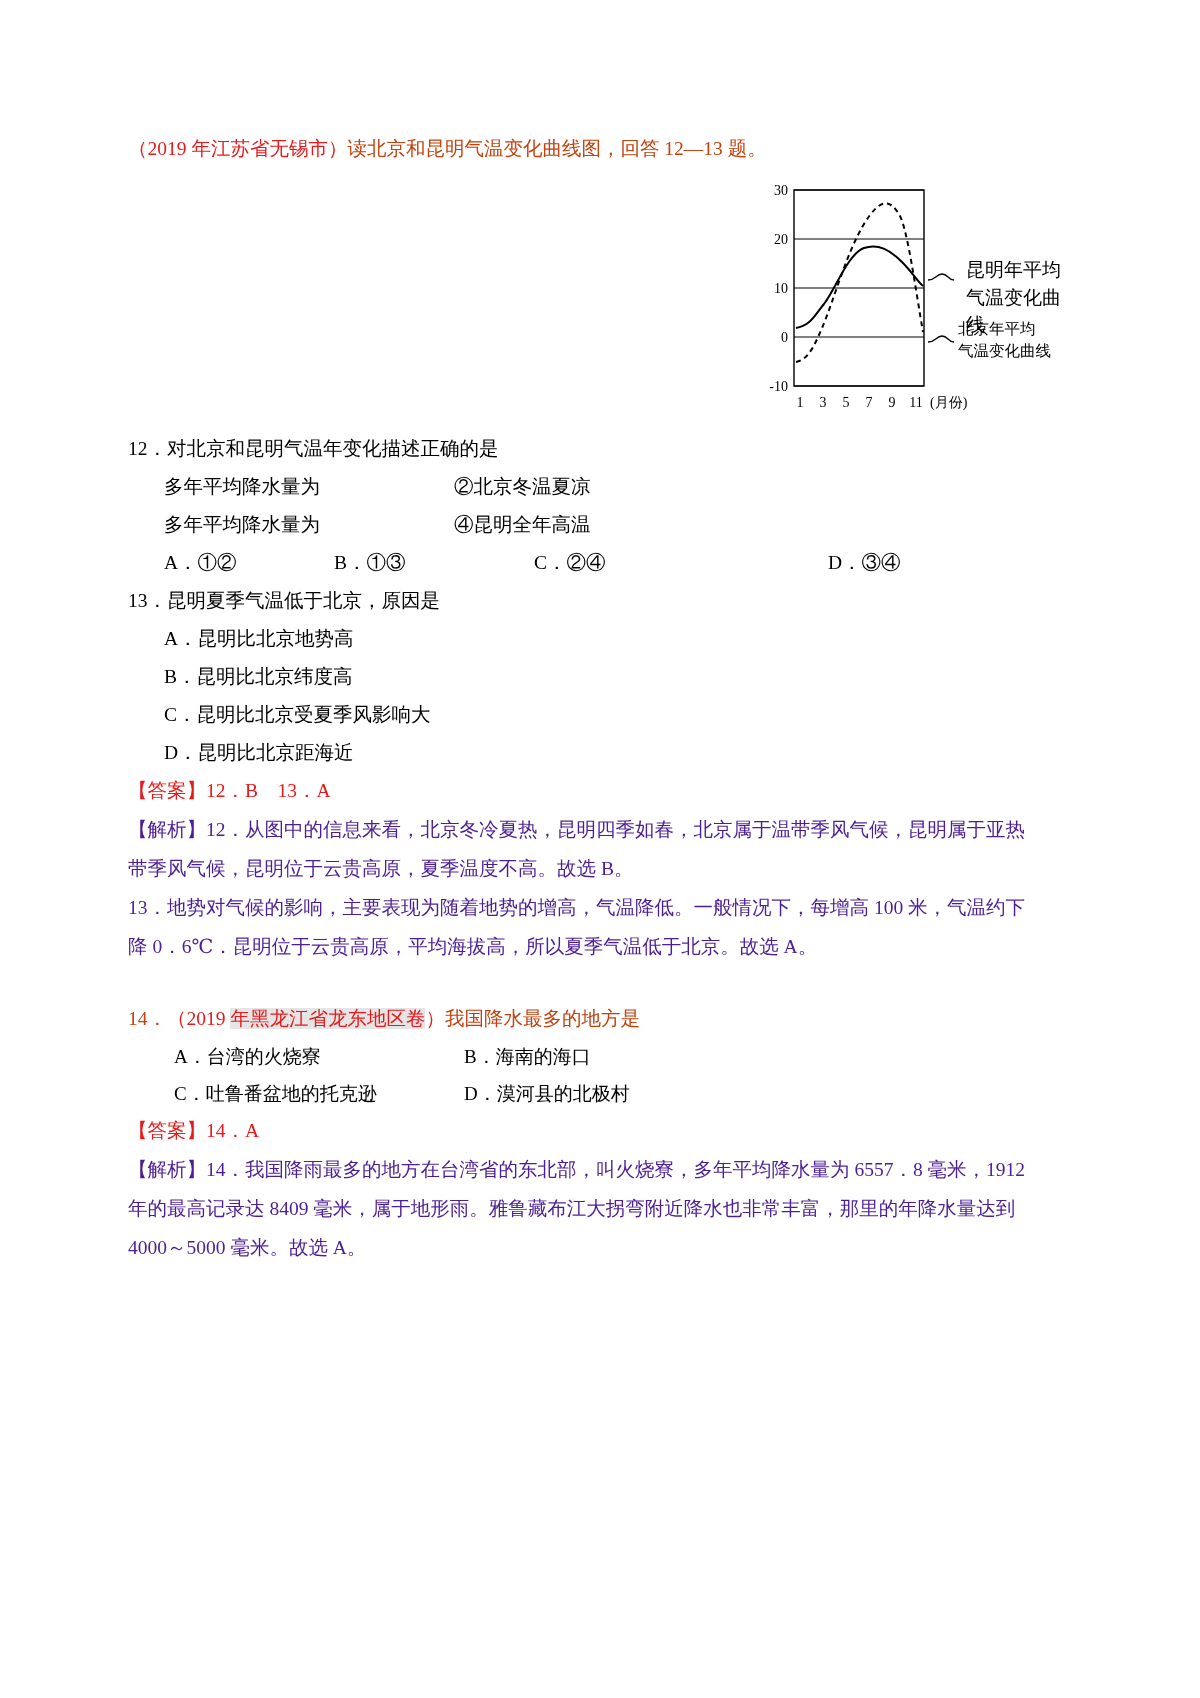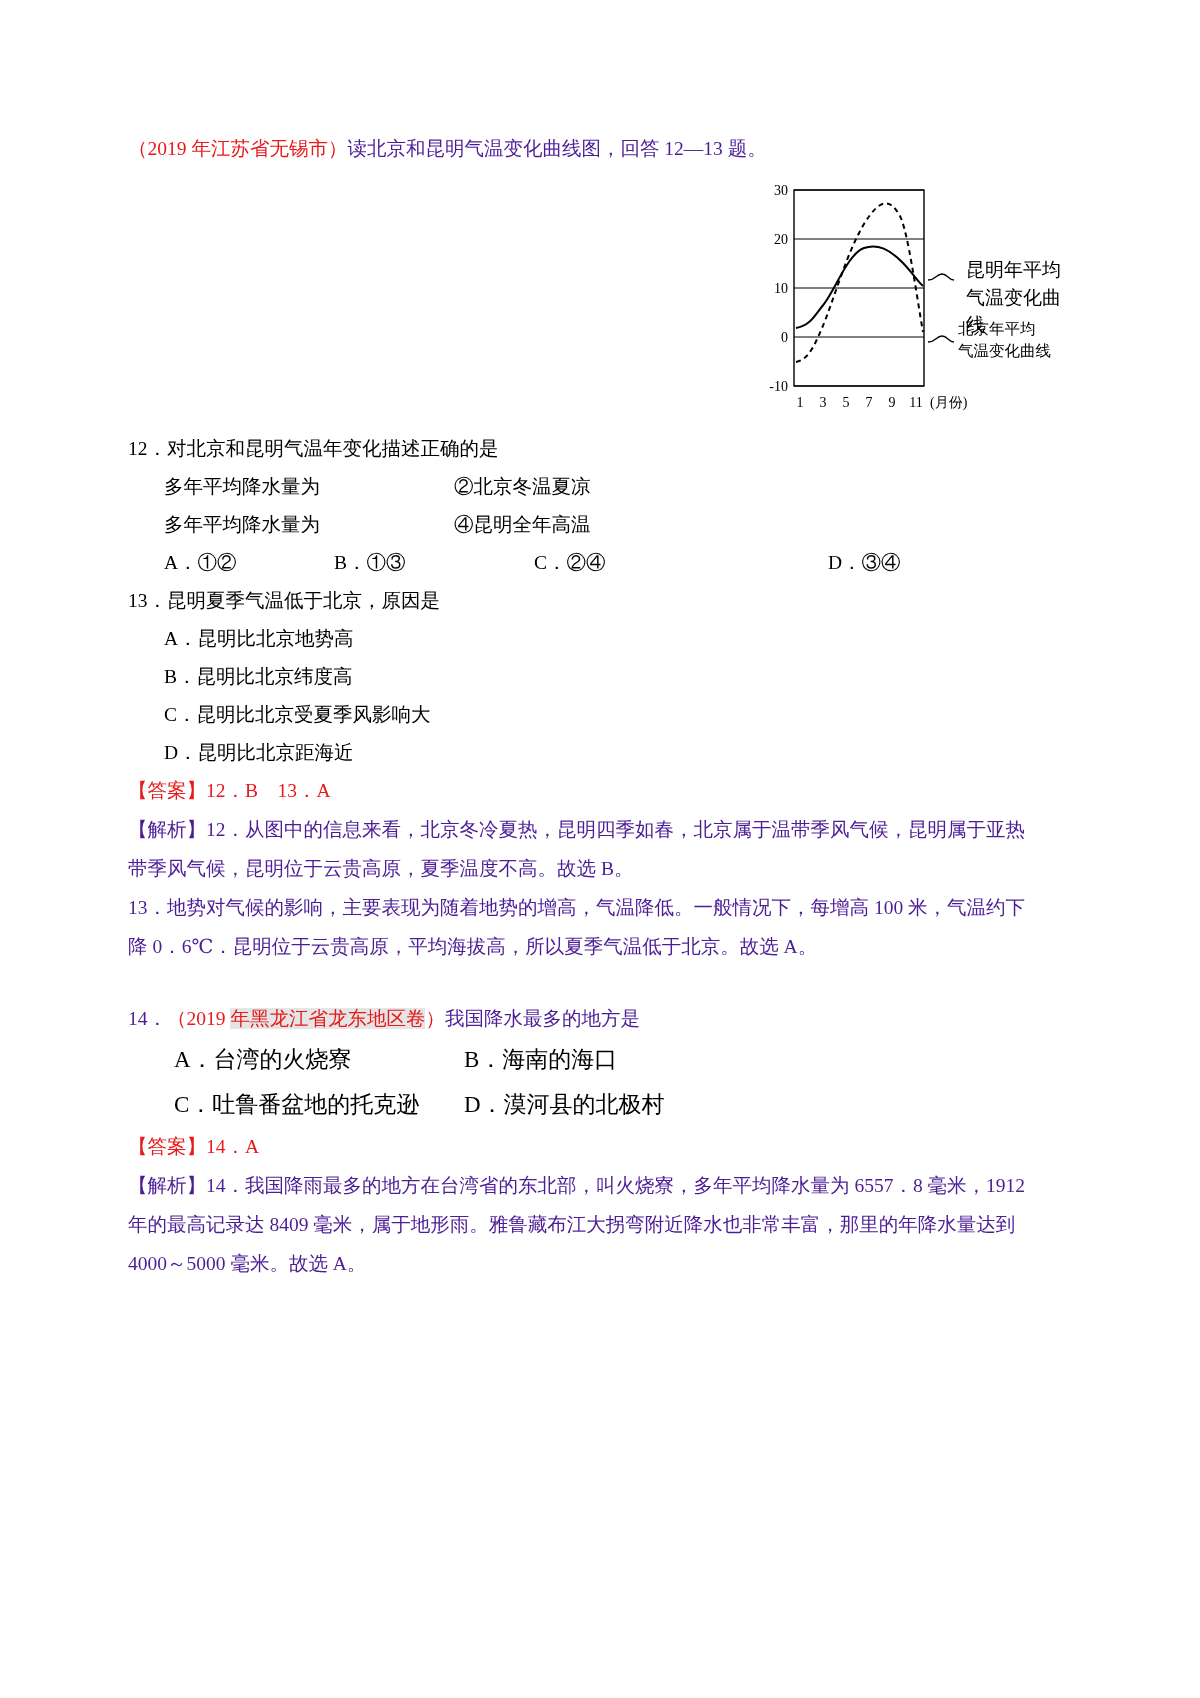--- a/index.html
+++ b/index.html
@@ -20,21 +20,21 @@
     height: 1698px;
     box-sizing: border-box;
     padding: 130px 128px 0 128px;
   }
   .line {
     font-size: 19.5px;
     line-height: 1.95;
     white-space: nowrap;
   }
   .red { color: #e8191b; }
-  .blk { color: #4c1d95; }
+  .blk { color: #c2410c; }
   .indent1 { padding-left: 36px; }
   .para-hang {
     font-size: 19.5px;
     line-height: 2.0;
     color: #4c1d95;
   }
   
   .optrow {
     display: flex;
     font-size: 19.5px;
@@ -49,21 +49,21 @@
     line-height: 1.95;
     padding-left: 36px;
   }
   .abcd .a { width: 170px; }
   .abcd .b { width: 200px; }
   .abcd .c { width: 250px; }
   .abcd .d { width: 150px; margin-left: 44px; }
 
   .q14row {
     display: flex;
-    font-size: 23px;
+    font-size: 19px;
     line-height: 1.95;
     padding-left: 46px;
   }
   .q14row .l { width: 290px; }
 
   
   .figure {
     margin: 8px 0 4px 0;
     display: flex;
     justify-content: flex-end;

